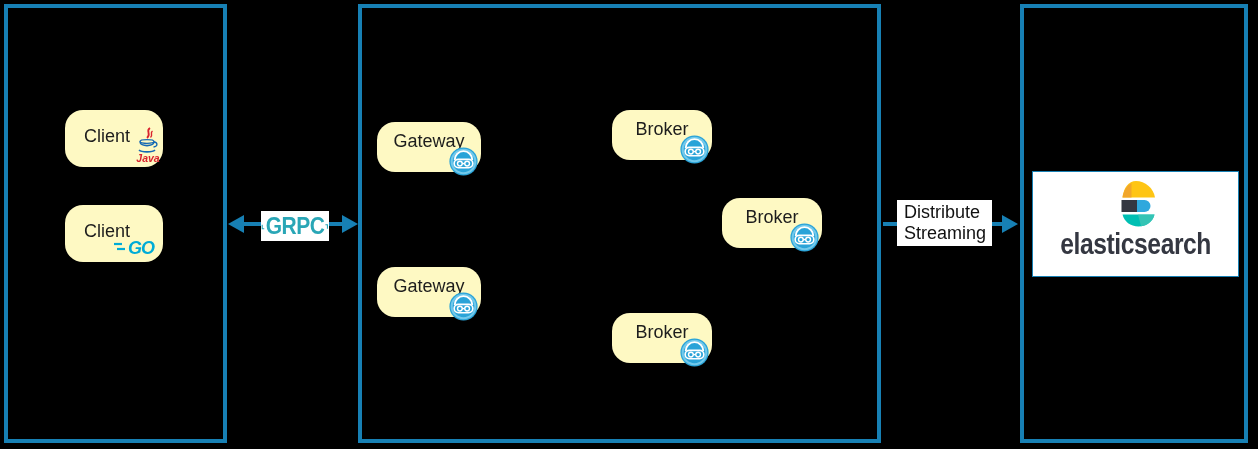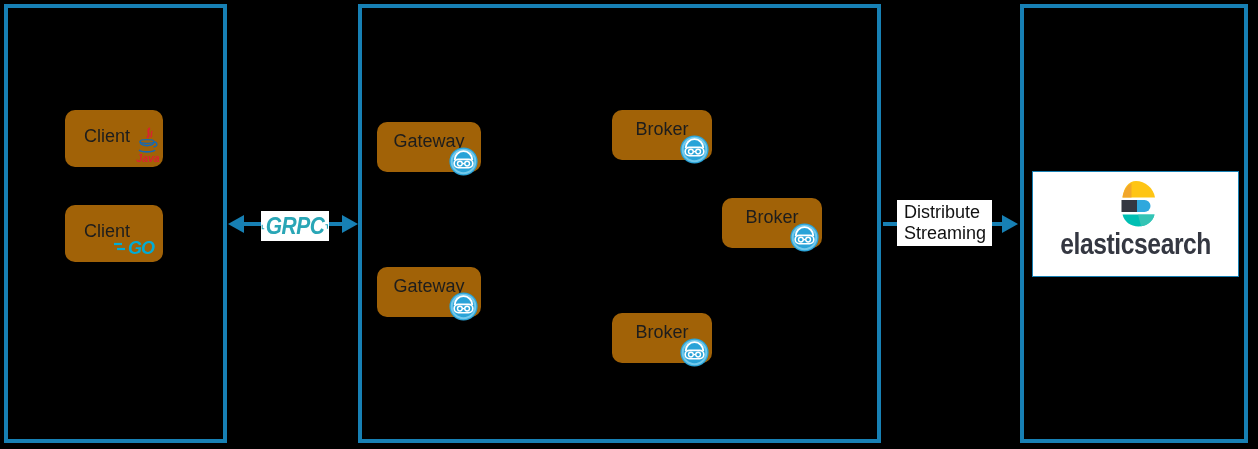--- a/index.html
+++ b/index.html
@@ -1,37 +1,37 @@
 <!DOCTYPE html>
 <html style="--accent: #1780b4; --grpc-teal: #29a6b6; --go-blue: #00acd7; --java-red: #d9232e; --java-blue: #1569b3; --zeebe-blue: #29a3d8; --es-yellow: #fec514; --es-orange: #f0a22e; --es-dark: #343741; --es-blue: #2fa8dd; --es-teal: #00bfb3;"><head>
 <meta charset="utf-8">
 <style>
   html,body{margin:0;padding:0;background:#000;}
   .canvas{
     position:relative;width:1258px;height:449px;background:#000;overflow:hidden;
     font-family:"Liberation Sans",sans-serif;color:#1d1d1d;
   }
   .box{position:absolute;border:4px solid var(--accent,#1780b4);box-sizing:border-box;background:transparent;}
-  .card{position:absolute;background:#a16207;border-radius:10px;box-sizing:border-box;}
+  .card{position:absolute;background:#fef9c3;border-radius:18px;box-sizing:border-box;}
   .card-label{display:block;font-size:18px;color:#1d1d1d;text-align:center;}
   .node .card-label{padding-top:9px;}
   .client .card-label{padding-top:16px;padding-right:14px;box-sizing:border-box;width:100%;}
   .corner-icon{position:absolute;right:3px;bottom:-4px;width:29px;height:29px;}
   .java-logo{position:absolute;right:2px;bottom:2px;width:26px;height:38px;}
   .go-logo{position:absolute;right:4px;bottom:5px;width:46px;height:22px;}
   .white-label{
     position:absolute;background:#fff;color:#111;font-size:18px;
     display:flex;align-items:center;justify-content:center;z-index:5;box-sizing:border-box;
   }
   .stream-label{flex-direction:column;align-items:flex-start;padding-left:7px;line-height:21px;justify-content:center;}
   .arrow-line{position:absolute;height:4px;background:var(--accent,#1780b4);z-index:1;}
   .head{position:absolute;width:0;height:0;border-top:9px solid transparent;border-bottom:9px solid transparent;z-index:1;}
   .head-right{border-left:16px solid var(--accent,#1780b4);}
   .head-left{border-right:16px solid var(--accent,#1780b4);}
-  .grpc-box{gap:1px;font-style:italic;}
+  .grpc-box{gap:1px;}
   .grpc-text{
     font-size:21px;font-weight:bold;color:var(--grpc-teal,#29a6b6);
     letter-spacing:-0.5px;transform:scaleY(1.12);display:inline-block;
   }
   .es-card{
     position:absolute;background:#fff;border:1px solid var(--accent,#1780b4);
     box-sizing:border-box;display:flex;flex-direction:column;align-items:center;
   }
   .es-word{
     font-size:29px;font-weight:bold;color:var(--es-dark,#343741);

